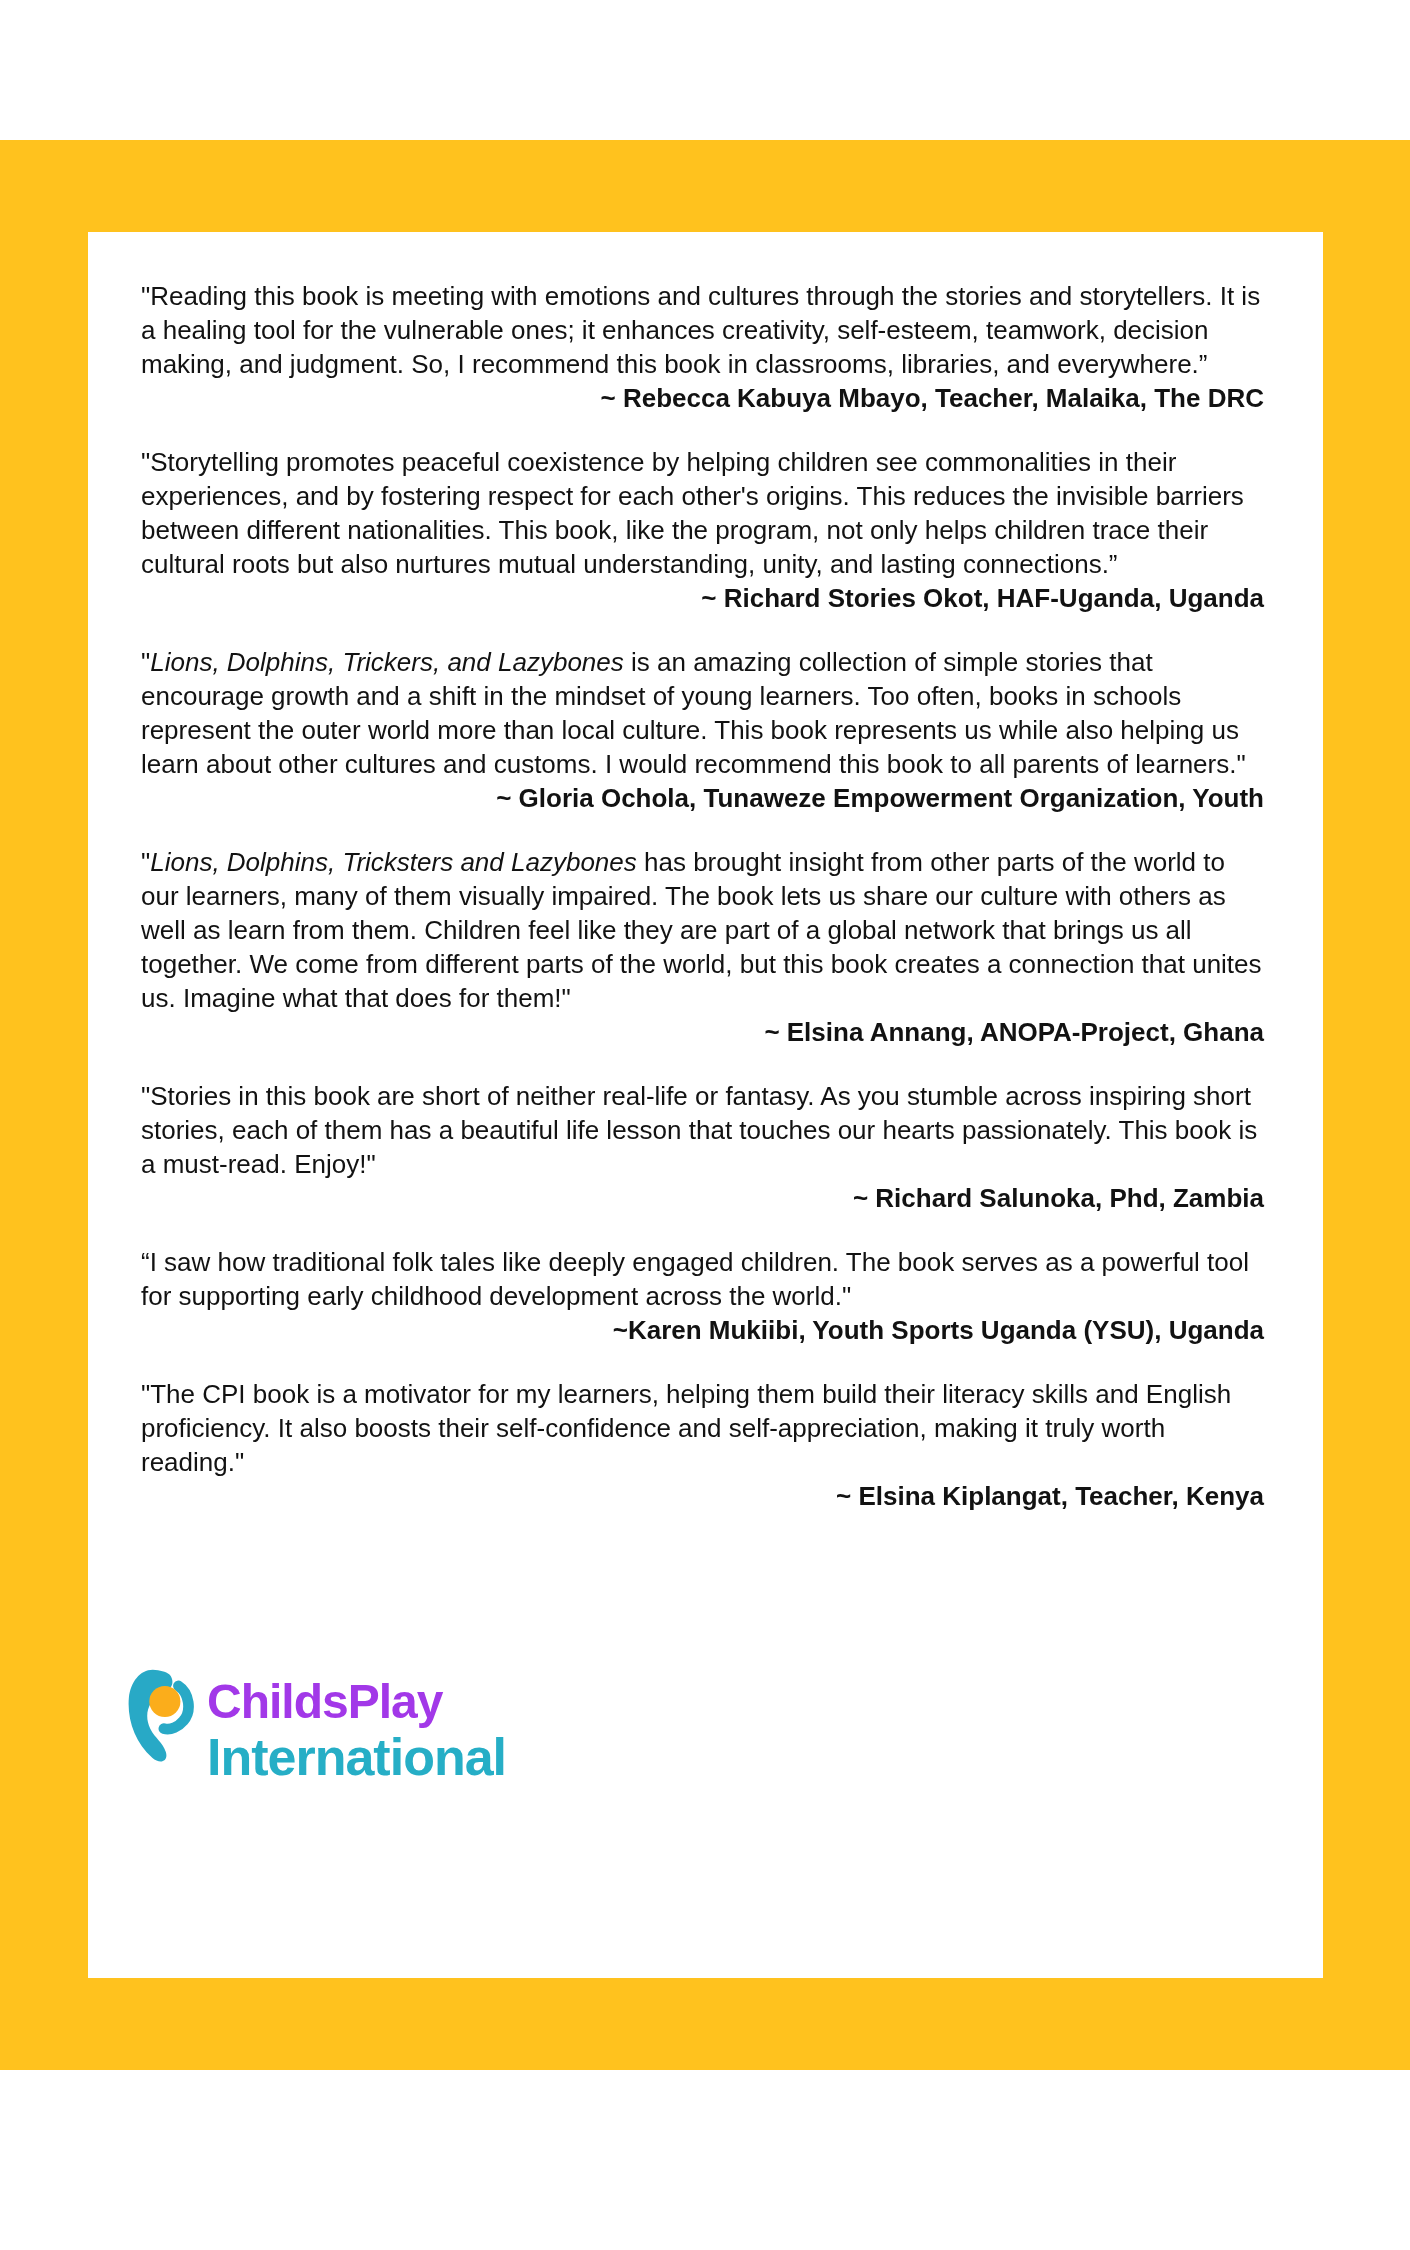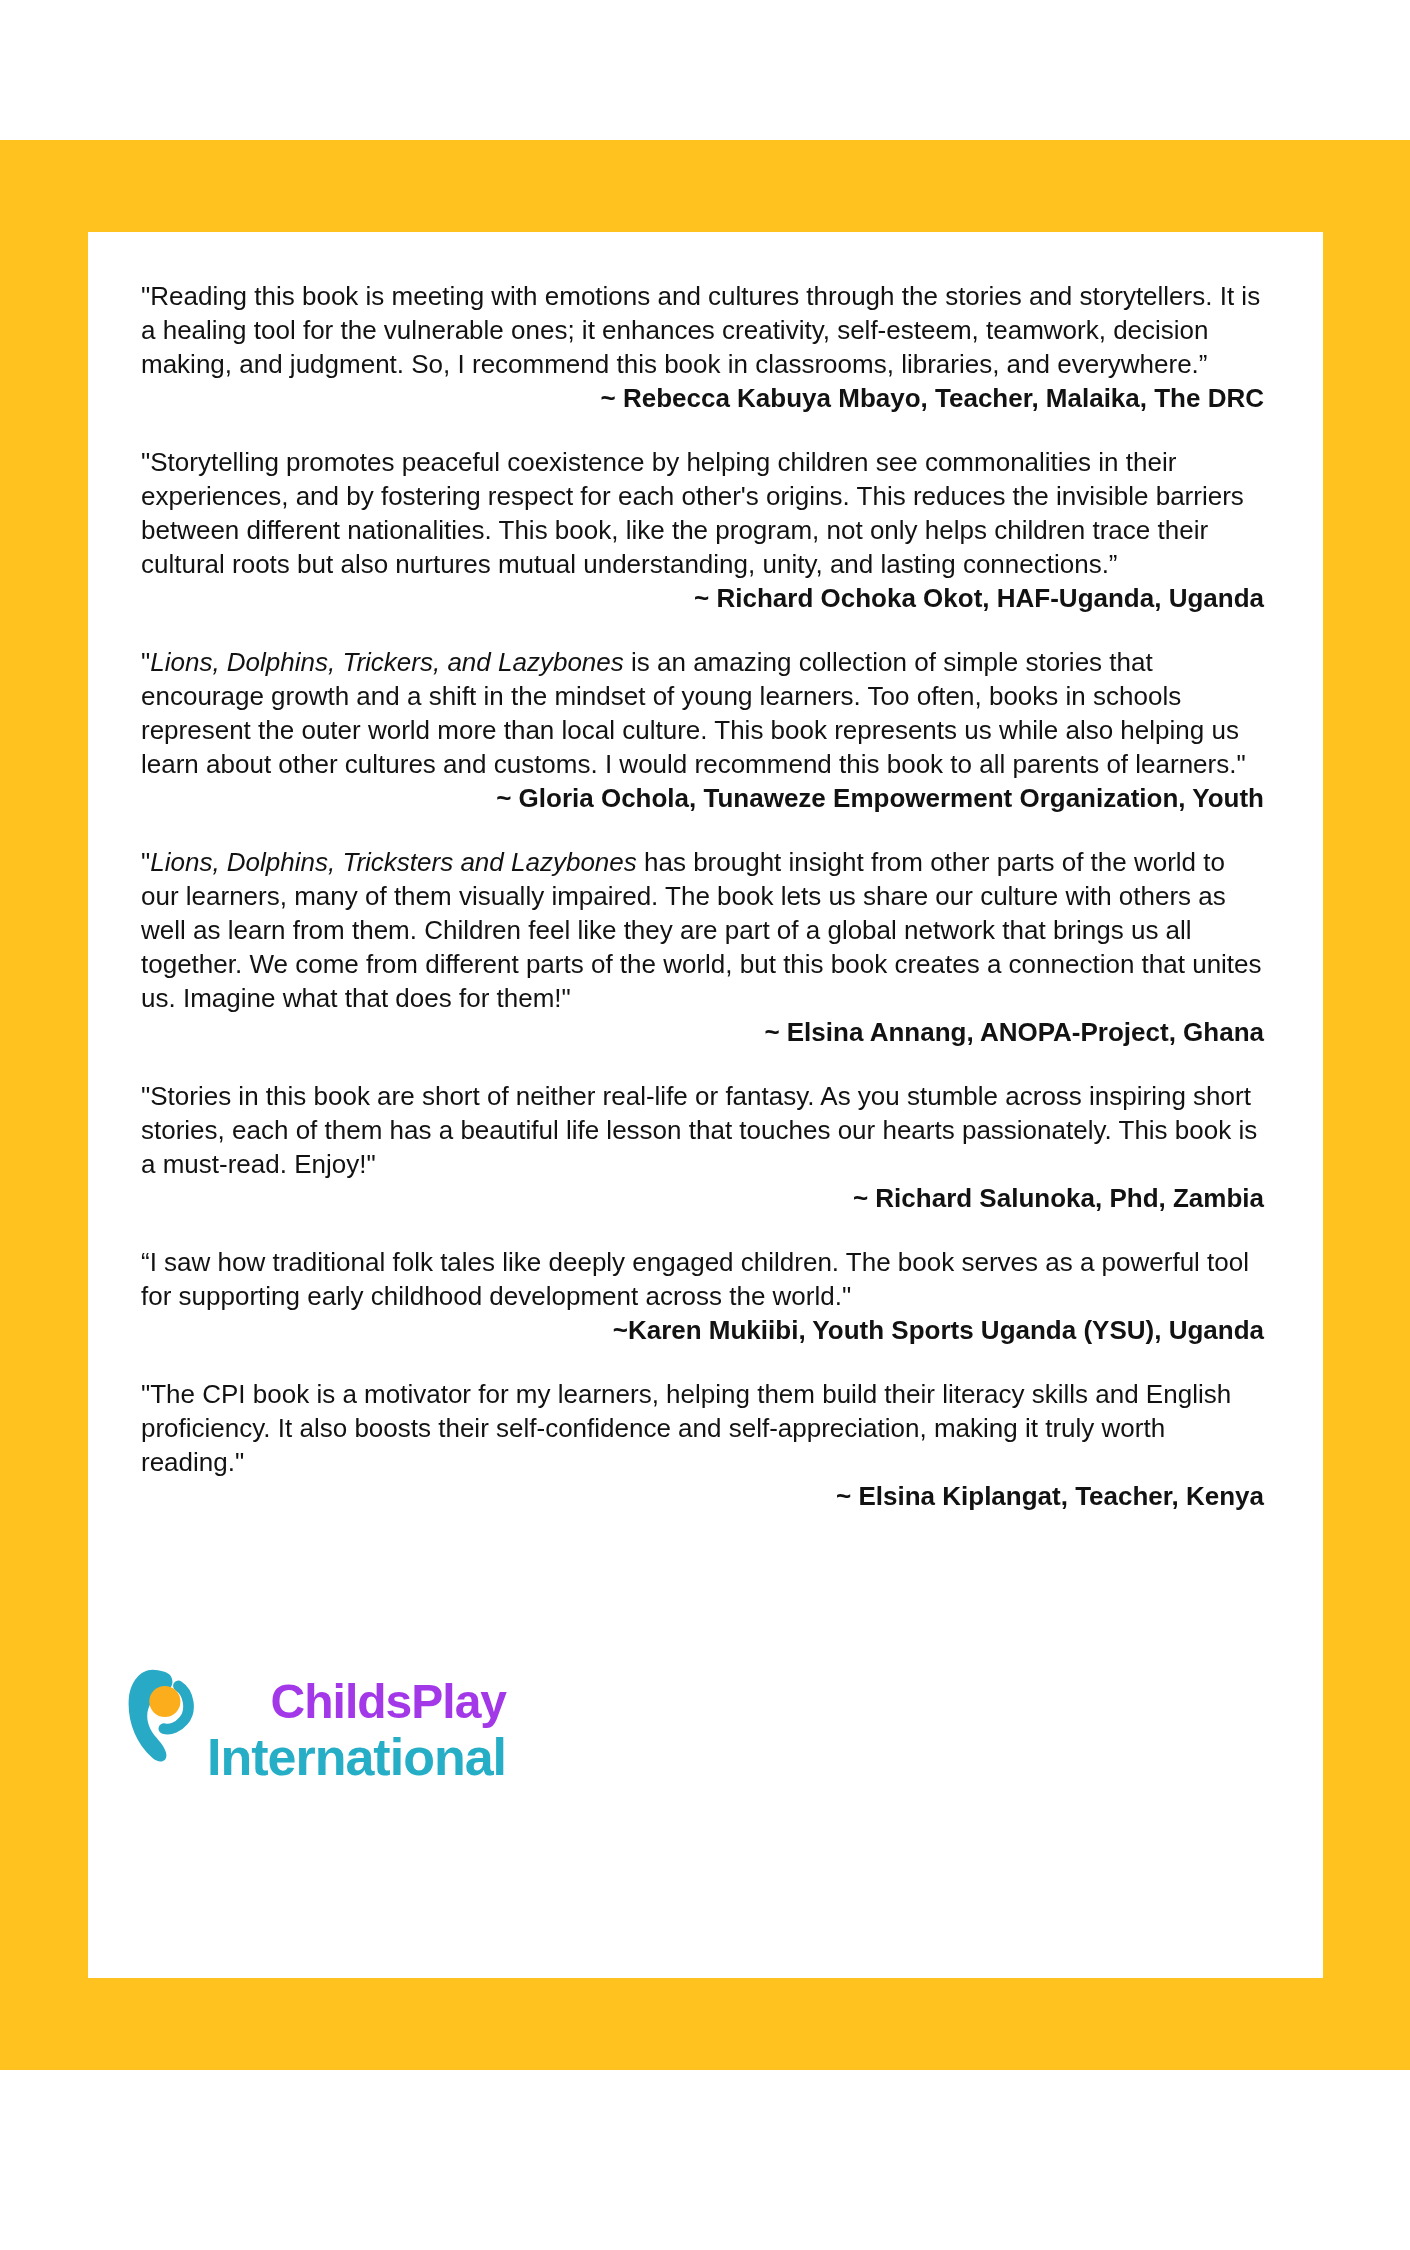--- a/index.html
+++ b/index.html
@@ -7,42 +7,42 @@
     width:1410px;height:2250px;position:relative;background:#ffffff;
     font-family:"Liberation Sans",sans-serif;color:#121212;
   }
   .yellow-band{position:absolute;left:0;top:140px;width:1410px;height:1930px;background:#FFC21E;}
   .card{position:absolute;left:88px;top:232px;width:1235px;height:1746px;background:#ffffff;}
   .content{padding:47px 59px 0 53px;font-size:26px;line-height:34px;}
   .testimonial{margin-bottom:30px;}
   .quote{margin:0;}
   .quote em{font-style:italic;}
   .attribution{margin:0;font-weight:bold;text-align:right;}
-  .logo{display:flex;align-items:flex-start;margin-top:155px;margin-left:-16px;text-align:right;}
+  .logo{display:flex;align-items:flex-start;margin-top:155px;margin-left:-16px;}
   .logo-mark{width:70px;height:98px;flex:0 0 auto;}
   .logo-text{margin-left:12px;margin-top:10px;line-height:1;}
   .logo-line1{font-size:48px;font-weight:bold;letter-spacing:-1px;color:#A238E8;}
   .logo-line2{font-size:52px;font-weight:bold;letter-spacing:-1px;color:#26AEC6;margin-top:5px;}
 </style>
 </head>
 <body>
 
 <div class="yellow-band"></div>
 
 <div class="card">
   <div class="content">
 
     <div class="testimonial">
       <p class="quote"><span>"Reading this book is meeting with emotions and cultures through the stories and storytellers. It is a healing tool for the vulnerable ones; it enhances creativity, self-esteem, teamwork, decision making, and judgment. So, I recommend this book in classrooms, libraries, and everywhere.”</span><em></em><span></span></p>
       <p class="attribution">~ Rebecca Kabuya Mbayo, Teacher, Malaika, The DRC</p>
     </div>
 
     <div class="testimonial">
       <p class="quote"><span>"Storytelling promotes peaceful coexistence by helping children see commonalities in their experiences, and by fostering respect for each other's origins. This reduces the invisible barriers between different nationalities. This book, like the program, not only helps children trace their cultural roots but also nurtures mutual understanding, unity, and lasting connections.”</span><em></em><span></span></p>
-      <p class="attribution">~ Richard Ochoka Okot, HAF-Uganda, Uganda</p>
+      <p class="attribution">~ Richard Stories Okot, HAF-Uganda, Uganda</p>
     </div>
 
     <div class="testimonial">
       <p class="quote"><span>"</span><em>Lions, Dolphins, Trickers, and Lazybones</em><span> is an amazing collection of simple stories that encourage growth and a shift in the mindset of young learners. Too often, books in schools represent the outer world more than local culture. This book represents us while also helping us learn about other cultures and customs. I would recommend this book to all parents of learners."</span></p>
       <p class="attribution">~ Gloria Ochola, Tunaweze Empowerment Organization, Youth</p>
     </div>
 
     <div class="testimonial">
       <p class="quote"><span>"</span><em>Lions, Dolphins, Tricksters and Lazybones</em><span> has brought insight from other parts of the world to our learners, many of them visually impaired. The book lets us share our culture with others as well as learn from them. Children feel like they are part of a global network that brings us all together. We come from different parts of the world, but this book creates a connection that unites us. Imagine what that does for them!"</span></p>
       <p class="attribution">~ Elsina Annang, ANOPA-Project, Ghana</p>

